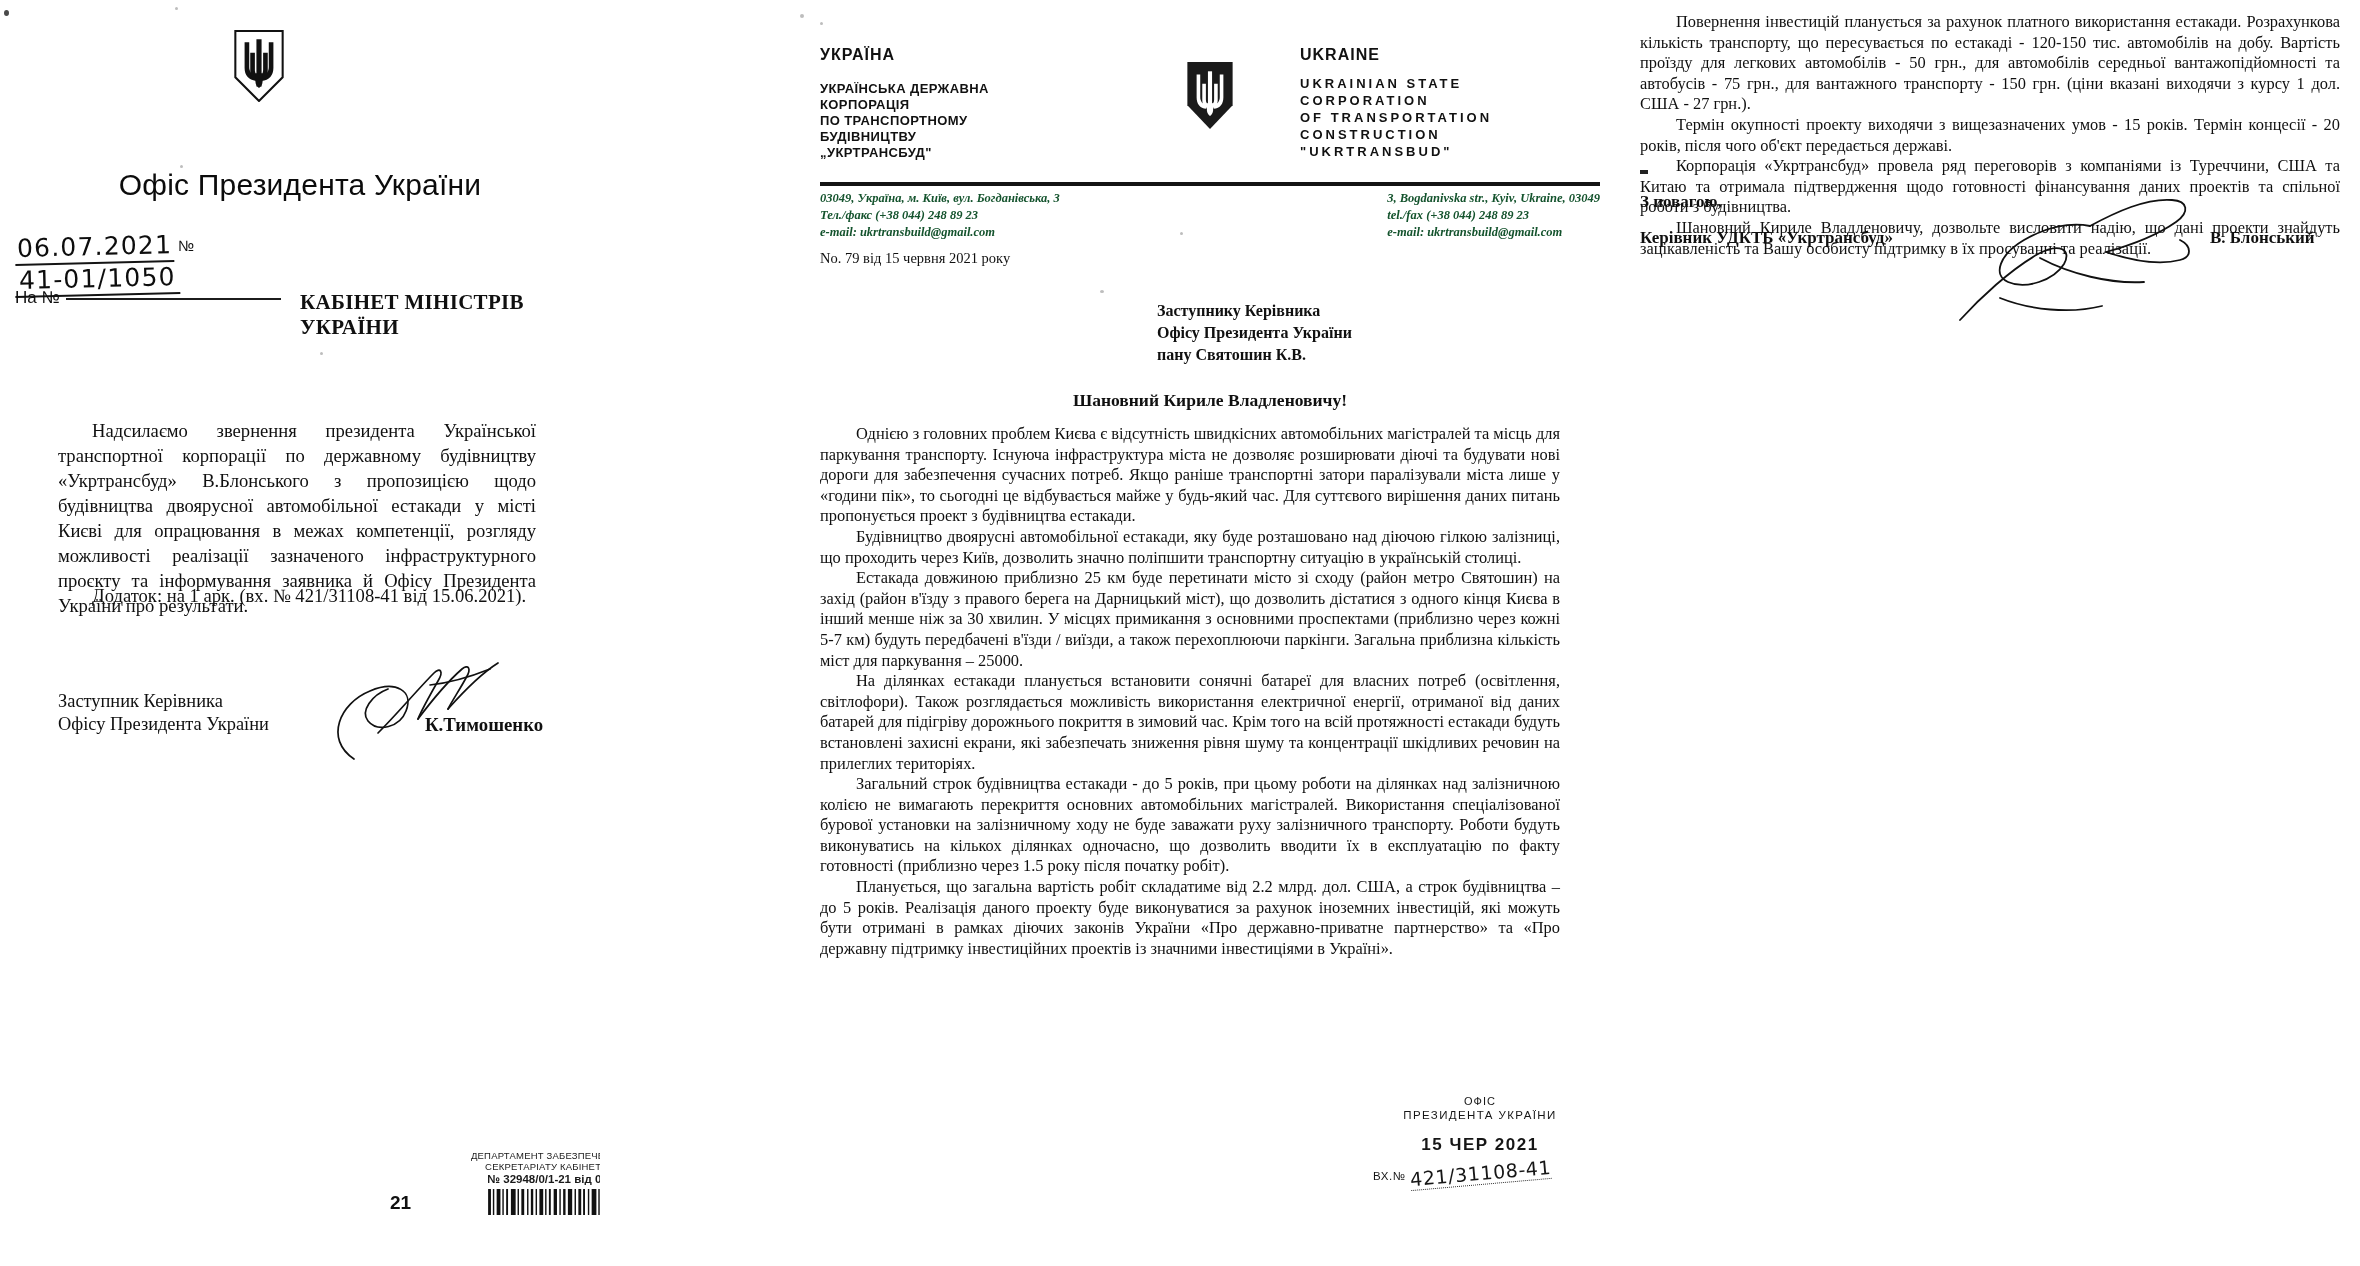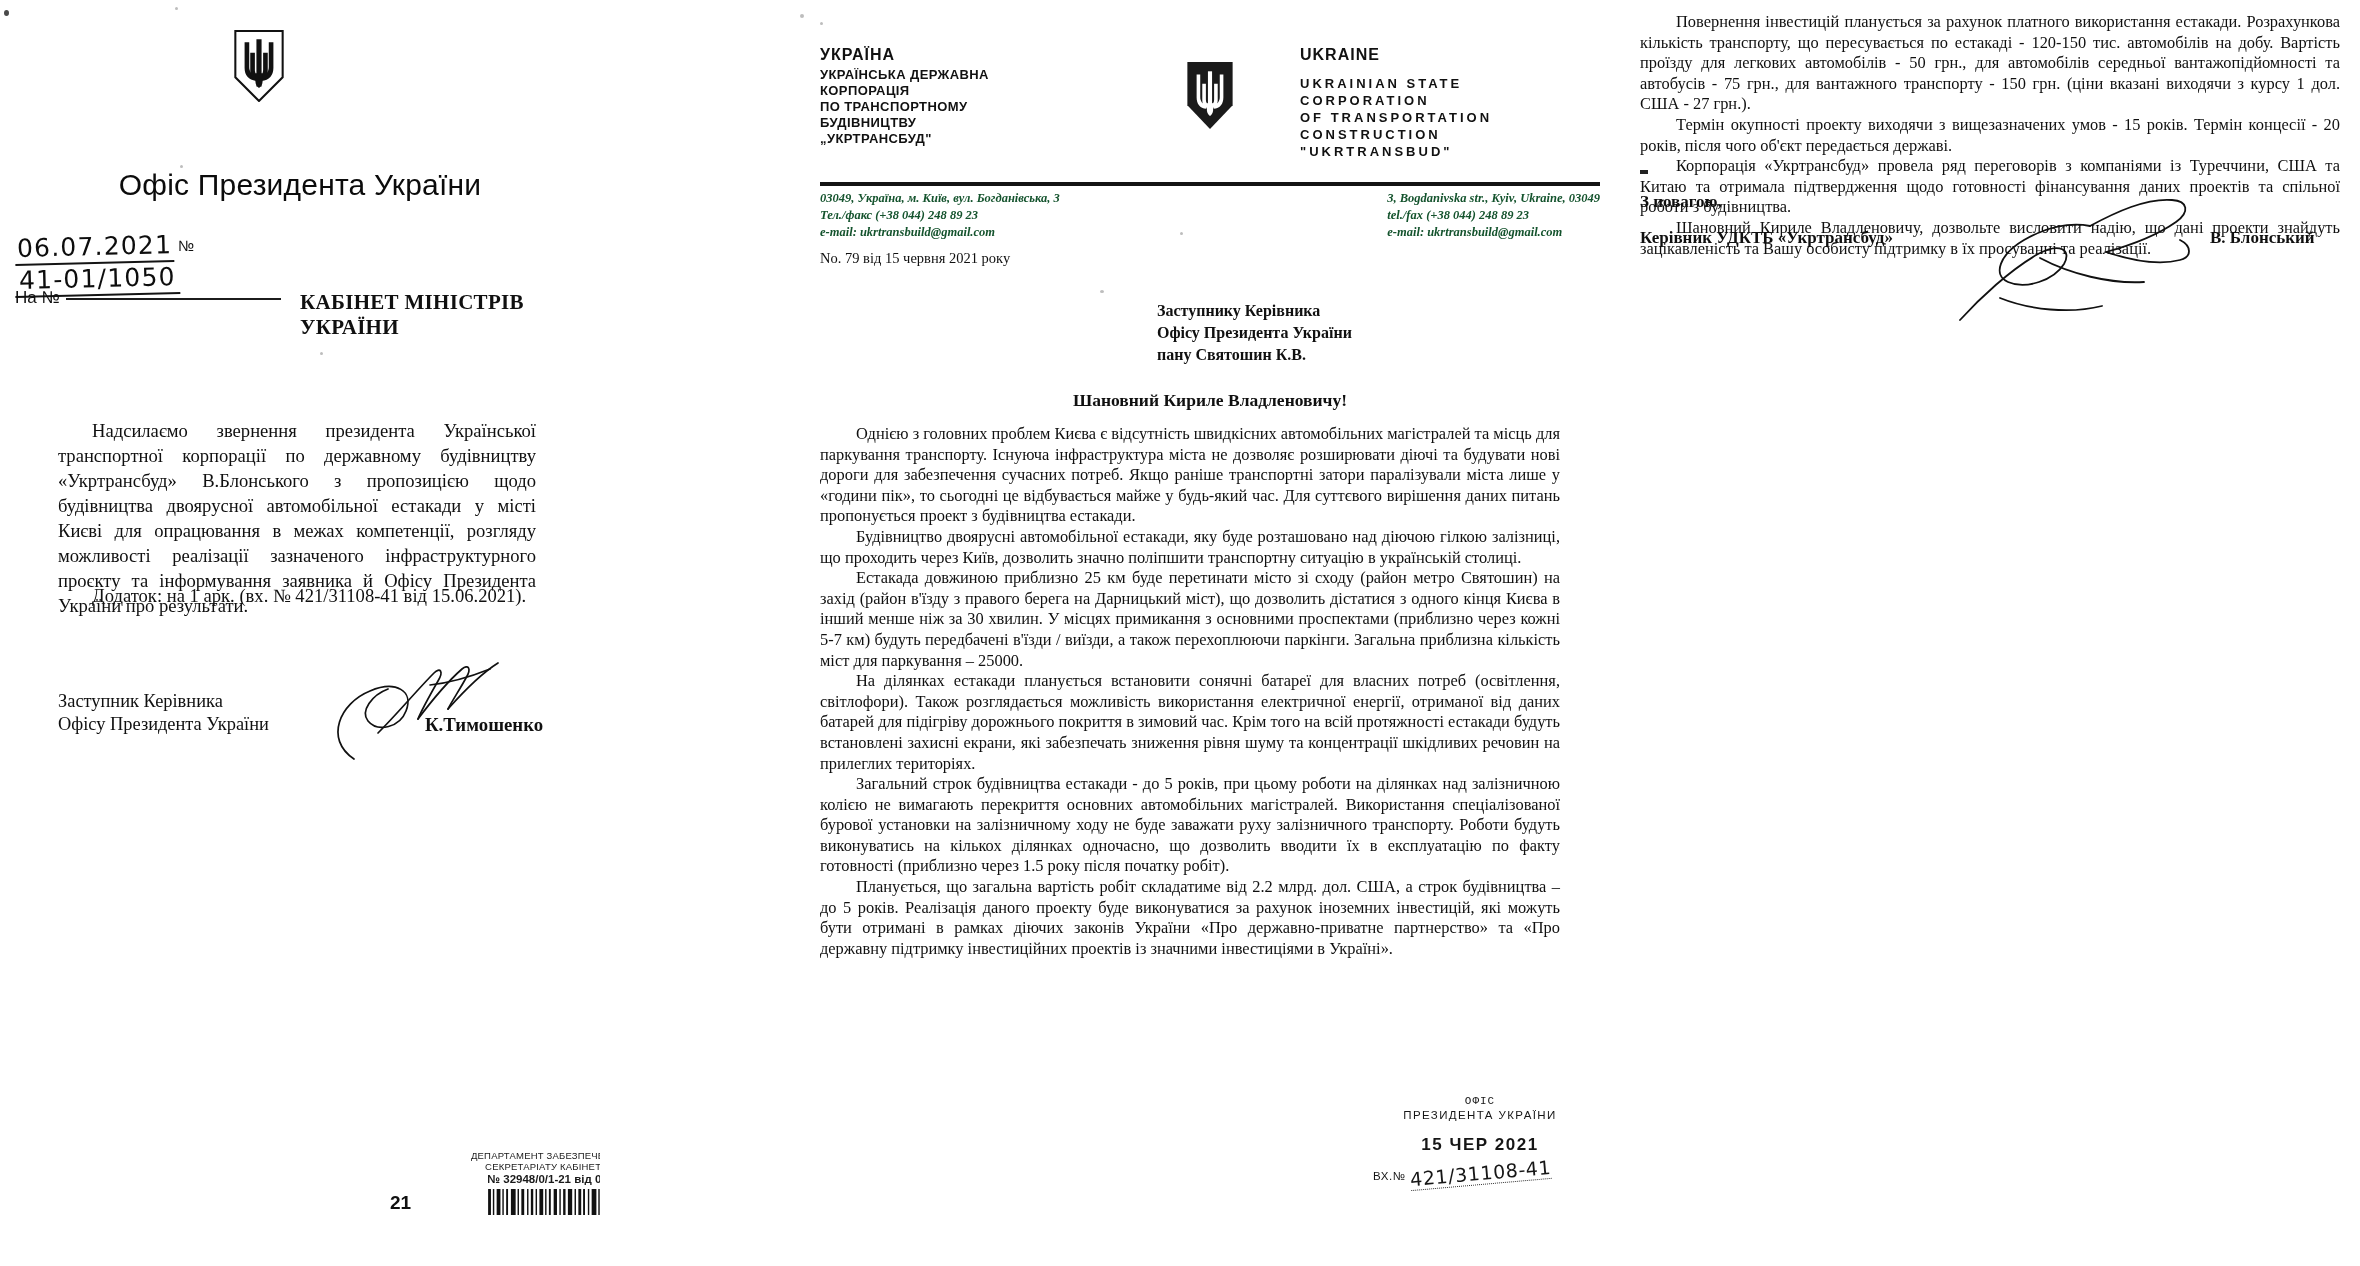--- a/index.html
+++ b/index.html
@@ -54,38 +54,38 @@
   #left-stamp .l1{font-size:9.5px;letter-spacing:.2px;}
   #left-stamp .l2{font-size:9.5px;letter-spacing:.2px;}
   #left-stamp .l3{font-size:11.5px;font-weight:bold;margin-top:1px;}
   .barcode{height:26px;margin-top:4px;display:block;width:100%;}
 
   
   #page-mid{left:820px;width:800px;}
   #mid-head{position:absolute;left:0;top:46px;width:780px;display:flex;justify-content:space-between;align-items:flex-start;}
   #mid-head .col{width:300px;text-align:left;font-family:"Liberation Sans", sans-serif;color:#111;}
   #mid-head .country{font-size:16px;font-weight:bold;letter-spacing:1px;}
-  #mid-head .org{font-size:13px;font-weight:bold;line-height:16px;margin-top:3px;letter-spacing:.4px;}
+  #mid-head .org{font-size:13px;font-weight:bold;line-height:16px;margin-top:17px;letter-spacing:.4px;}
   #mid-head .org-en{font-size:13px;font-weight:bold;line-height:17px;margin-top:11px;letter-spacing:3px;}
   #mid-emblem{width:54px;height:72px;margin-top:14px;}
   #mid-rule{position:absolute;left:0;top:182px;width:780px;height:4px;background:#141414;}
   #mid-contacts{position:absolute;left:0;top:190px;width:780px;display:flex;justify-content:space-between;}
   #mid-contacts .cc{font-family:"Liberation Serif", serif;font-style:italic;font-weight:bold;
      font-size:12.5px;line-height:17px;color:#14532d;}
   #mid-contacts .cc.right{text-align:left;}
   #mid-docno{position:absolute;left:0;top:250px;font-size:14.5px;}
   #mid-to{position:absolute;left:337px;top:300px;width:340px;
      font-weight:bold;font-size:16px;line-height:22px;}
   #mid-greeting{position:absolute;left:0;top:390px;width:780px;text-align:center;
      font-weight:bold;font-size:17.5px;}
   #mid-body{position:absolute;left:0;top:424px;width:740px;font-size:16.4px;line-height:20.6px;}
   #mid-body p{margin:0;text-indent:36px;}
   #mid-opstamp{position:absolute;left:545px;top:1095px;width:230px;
      font-family:"Liberation Sans", sans-serif;color:#161616;text-align:center;}
-  #mid-opstamp .o1{font-size:11px;letter-spacing:1px;font-family:Liberation Mono, monospace;}
+  #mid-opstamp .o1{font-size:11px;letter-spacing:1px;}
   #mid-opstamp .o2{font-size:11.5px;letter-spacing:1.4px;margin-top:2px;}
   #mid-opstamp .o3{font-size:17px;font-weight:bold;letter-spacing:1.5px;margin-top:14px;}
   #mid-opstamp .o4{font-size:11.5px;letter-spacing:.6px;margin-top:7px;text-align:left;padding-left:8px;}
   #mid-opstamp .o4 .hw{font-family:"DejaVu Sans",sans-serif;font-size:19px;
      display:inline-block;transform:rotate(-5deg);border-bottom:1px dotted #333;}
 
   
   #page-right{left:1640px;width:720px;}
   #right-body{position:absolute;left:0;top:12px;width:700px;font-size:16.4px;line-height:20.6px;}
   #right-body p{margin:0;text-indent:36px;}

